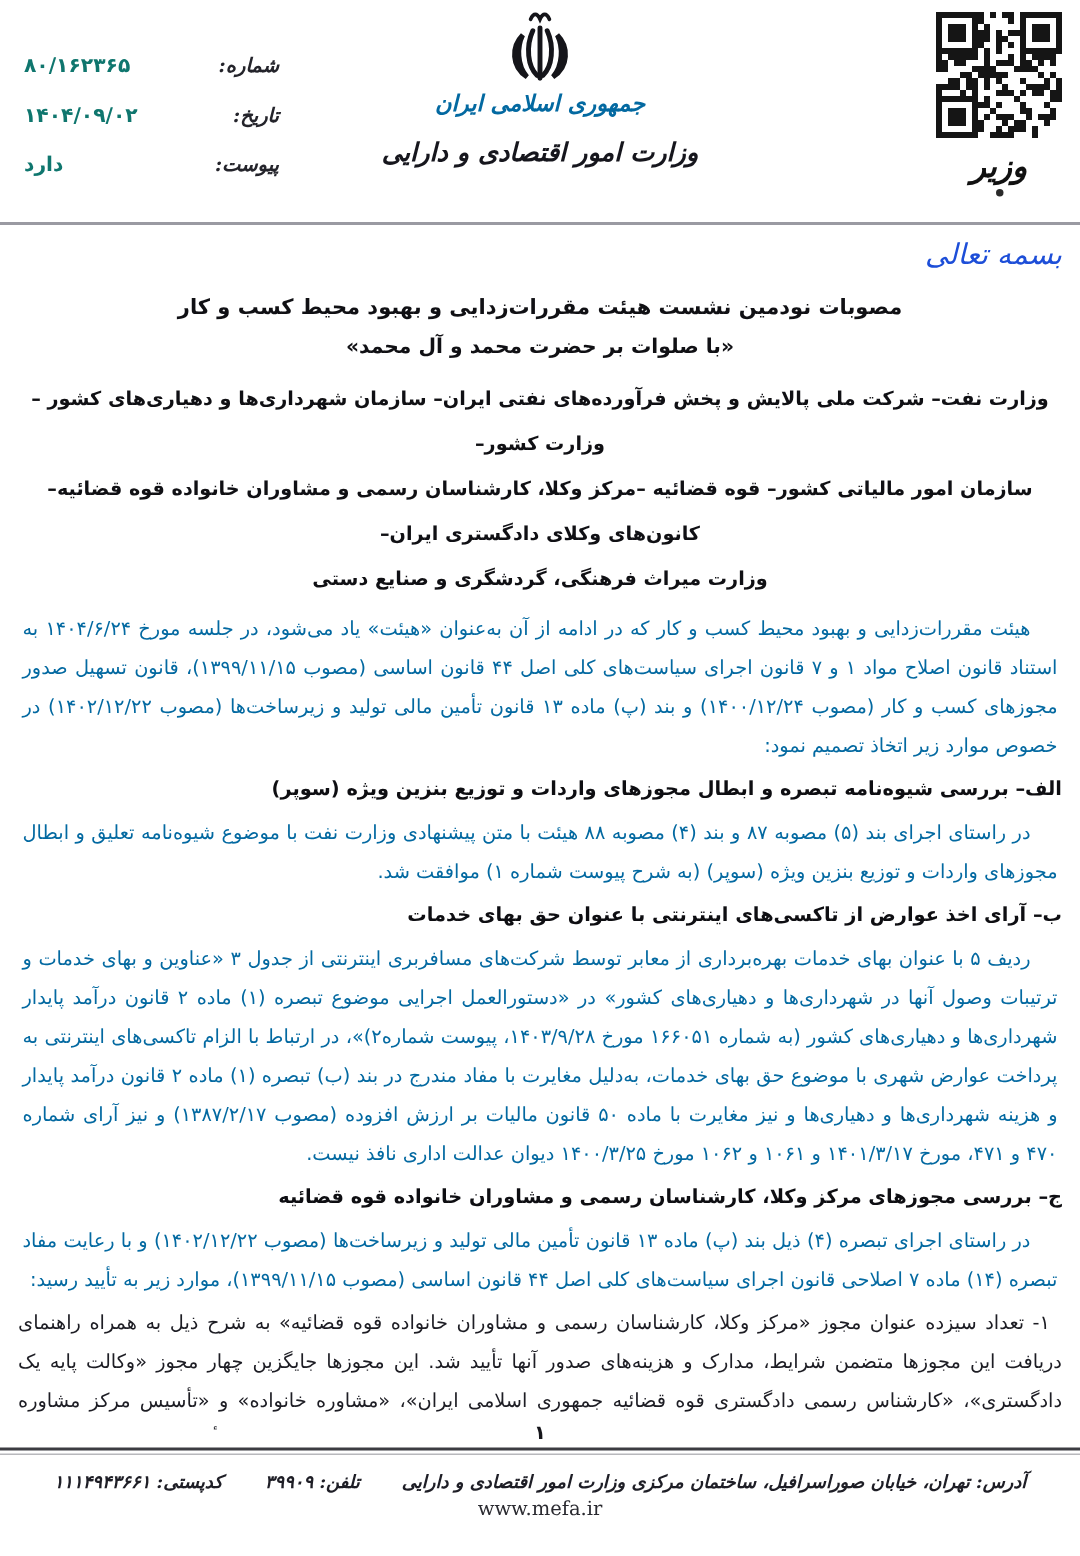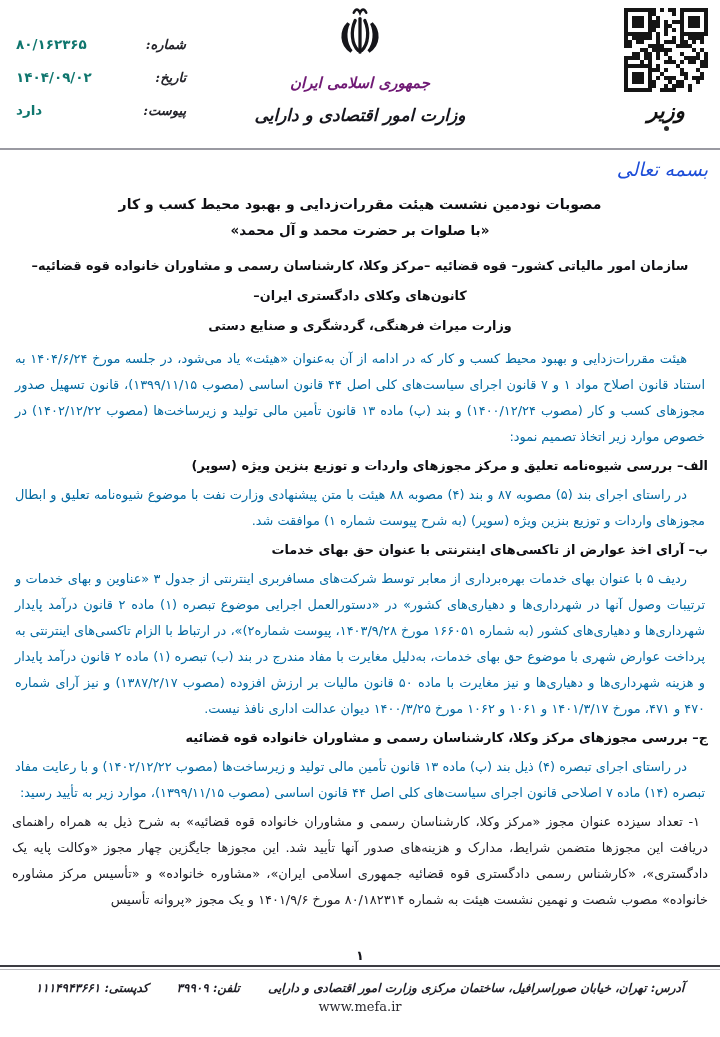--- a/index.html
+++ b/index.html
@@ -9,21 +9,21 @@
     margin:0 auto;
   }
   
   .header{position:absolute;top:0;left:0;right:0;height:148px;}
   .meta{position:absolute;top:36px;left:16px;width:170px;direction:rtl;}
   .meta-row{display:flex;justify-content:space-between;align-items:center;margin-bottom:17px;}
   .meta-label{font-family:"DejaVu Serif",serif;font-style:italic;font-weight:bold;font-size:13px;color:#24242b;}
   .meta-value{font-weight:bold;font-size:13.5px;color:#0f766e;}
   .center-block{position:absolute;top:6px;left:50%;transform:translateX(-50%);text-align:center;width:340px;}
   .emblem{display:block;margin:0 auto;}
-  .country{font-family:"DejaVu Serif",serif;font-style:italic;font-weight:bold;font-size:15px;margin-top:14px;color:#701a75;}
+  .country{font-family:"DejaVu Serif",serif;font-style:italic;font-weight:bold;font-size:15px;margin-top:0;color:#0369a1;}
   .ministry{font-family:"DejaVu Serif",serif;font-style:italic;font-weight:bold;font-size:17px;margin-top:13px;color:#16161d;}
   .qr-block{position:absolute;top:8px;right:6px;width:96px;text-align:center;}
   .qr{width:86px;height:86px;margin:0 auto;}
   .minister{font-family:"DejaVu Serif",serif;font-style:italic;font-weight:bold;font-size:21px;margin-top:4px;color:#111;}
   .minister-dot{width:5px;height:5px;background:#2a2a2a;border-radius:50%;margin:3px auto 0;}
   .header-rule{position:absolute;top:148px;left:0;right:0;height:2px;background:#9a9aa2;}
   
   .doc{position:absolute;top:152px;left:12px;right:12px;bottom:84px;direction:rtl;overflow:hidden;}
   .bismillah{text-align:right;font-family:"DejaVu Serif",serif;font-style:italic;font-size:19px;color:#1d4ed8;margin-top:6px;}
   .title1{text-align:center;font-weight:bold;font-size:14px;line-height:26px;margin-top:11px;color:#101014;}
@@ -235,27 +235,28 @@
 
   <div class="header-rule"></div>
 
   <div class="doc">
     <div class="bismillah">بسمه تعالی</div>
 
     <div class="title1">مصوبات نودمین نشست هیئت مقررات‌زدایی و بهبود محیط کسب و کار</div>
     <div class="title2">«با صلوات بر حضرت محمد و آل محمد»</div>
 
     <div class="addressees">
+      <div class="addressee-line">وزارت نفت– شرکت ملی پالایش و پخش فرآورده‌های نفتی ایران– سازمان شهرداری‌ها و دهیاری‌های کشور –وزارت کشور–</div>
       <div class="addressee-line">سازمان امور مالیاتی کشور– قوه قضائیه –مرکز وکلا، کارشناسان رسمی و مشاوران خانواده قوه قضائیه– کانون‌های وکلای دادگستری ایران–</div>
       <div class="addressee-line">وزارت میراث فرهنگی، گردشگری و صنایع دستی</div>
     </div>
 
     <p class="para intro">هیئت مقررات‌زدایی و بهبود محیط کسب و کار که در ادامه از آن به‌عنوان «هیئت» یاد می‌شود، در جلسه مورخ ۱۴۰۴/۶/۲۴ به استناد قانون اصلاح مواد ۱ و ۷ قانون اجرای سیاست‌های کلی اصل ۴۴ قانون اساسی (مصوب ۱۳۹۹/۱۱/۱۵)، قانون تسهیل صدور مجوزهای کسب و کار (مصوب ۱۴۰۰/۱۲/۲۴) و بند (پ) ماده ۱۳ قانون تأمین مالی تولید و زیرساخت‌ها (مصوب ۱۴۰۲/۱۲/۲۲) در خصوص موارد زیر اتخاذ تصمیم نمود:</p>
 
-    <div class="sec-heading">الف– بررسی شیوه‌نامه تعلیق و مرکز مجوزهای واردات و توزیع بنزین ویژه (سوپر)</div>
+    <div class="sec-heading">الف– بررسی شیوه‌نامه تبصره و ابطال مجوزهای واردات و توزیع بنزین ویژه (سوپر)</div>
     <p class="para">در راستای اجرای بند (۵) مصوبه ۸۷ و بند (۴) مصوبه ۸۸ هیئت با متن پیشنهادی وزارت نفت با موضوع شیوه‌نامه تعلیق و ابطال مجوزهای واردات و توزیع بنزین ویژه (سوپر) (به شرح پیوست شماره ۱) موافقت شد.</p>
 
     <div class="sec-heading">ب– آرای اخذ عوارض از تاکسی‌های اینترنتی با عنوان حق بهای خدمات</div>
     <p class="para">ردیف ۵ با عنوان بهای خدمات بهره‌برداری از معابر توسط شرکت‌های مسافربری اینترنتی از جدول ۳ «عناوین و بهای خدمات و ترتیبات وصول آنها در شهرداری‌ها و دهیاری‌های کشور» در «دستورالعمل اجرایی موضوع تبصره (۱) ماده ۲ قانون درآمد پایدار شهرداری‌ها و دهیاری‌های کشور (به شماره ۱۶۶۰۵۱ مورخ ۱۴۰۳/۹/۲۸، پیوست شماره۲)»، در ارتباط با الزام تاکسی‌های اینترنتی به پرداخت عوارض شهری با موضوع حق بهای خدمات، به‌دلیل مغایرت با مفاد مندرج در بند (ب) تبصره (۱) ماده ۲ قانون درآمد پایدار و هزینه شهرداری‌ها و دهیاری‌ها و نیز مغایرت با ماده ۵۰ قانون مالیات بر ارزش افزوده (مصوب ۱۳۸۷/۲/۱۷) و نیز آرای شماره ۴۷۰ و ۴۷۱، مورخ ۱۴۰۱/۳/۱۷ و ۱۰۶۱ و ۱۰۶۲ مورخ ۱۴۰۰/۳/۲۵ دیوان عدالت اداری نافذ نیست.</p>
 
     <div class="sec-heading">ج– بررسی مجوزهای مرکز وکلا، کارشناسان رسمی و مشاوران خانواده قوه قضائیه</div>
     <p class="para">در راستای اجرای تبصره (۴) ذیل بند (پ) ماده ۱۳ قانون تأمین مالی تولید و زیرساخت‌ها (مصوب ۱۴۰۲/۱۲/۲۲) و با رعایت مفاد تبصره (۱۴) ماده ۷ اصلاحی قانون اجرای سیاست‌های کلی اصل ۴۴ قانون اساسی (مصوب ۱۳۹۹/۱۱/۱۵)، موارد زیر به تأیید رسید:</p>
 
     <p class="item">۱- تعداد سیزده عنوان مجوز «مرکز وکلا، کارشناسان رسمی و مشاوران خانواده قوه قضائیه» به شرح ذیل به همراه راهنمای دریافت این مجوزها متضمن شرایط، مدارک و هزینه‌های صدور آنها تأیید شد. این مجوزها جایگزین چهار مجوز «وکالت پایه یک دادگستری»، «کارشناس رسمی دادگستری قوه قضائیه جمهوری اسلامی ایران»، «مشاوره خانواده» و «تأسیس مرکز مشاوره خانواده» مصوب شصت و نهمین نشست هیئت به شماره ۸۰/۱۸۲۳۱۴ مورخ ۱۴۰۱/۹/۶ و یک مجوز «پروانه تأسیس</p>
   </div>

